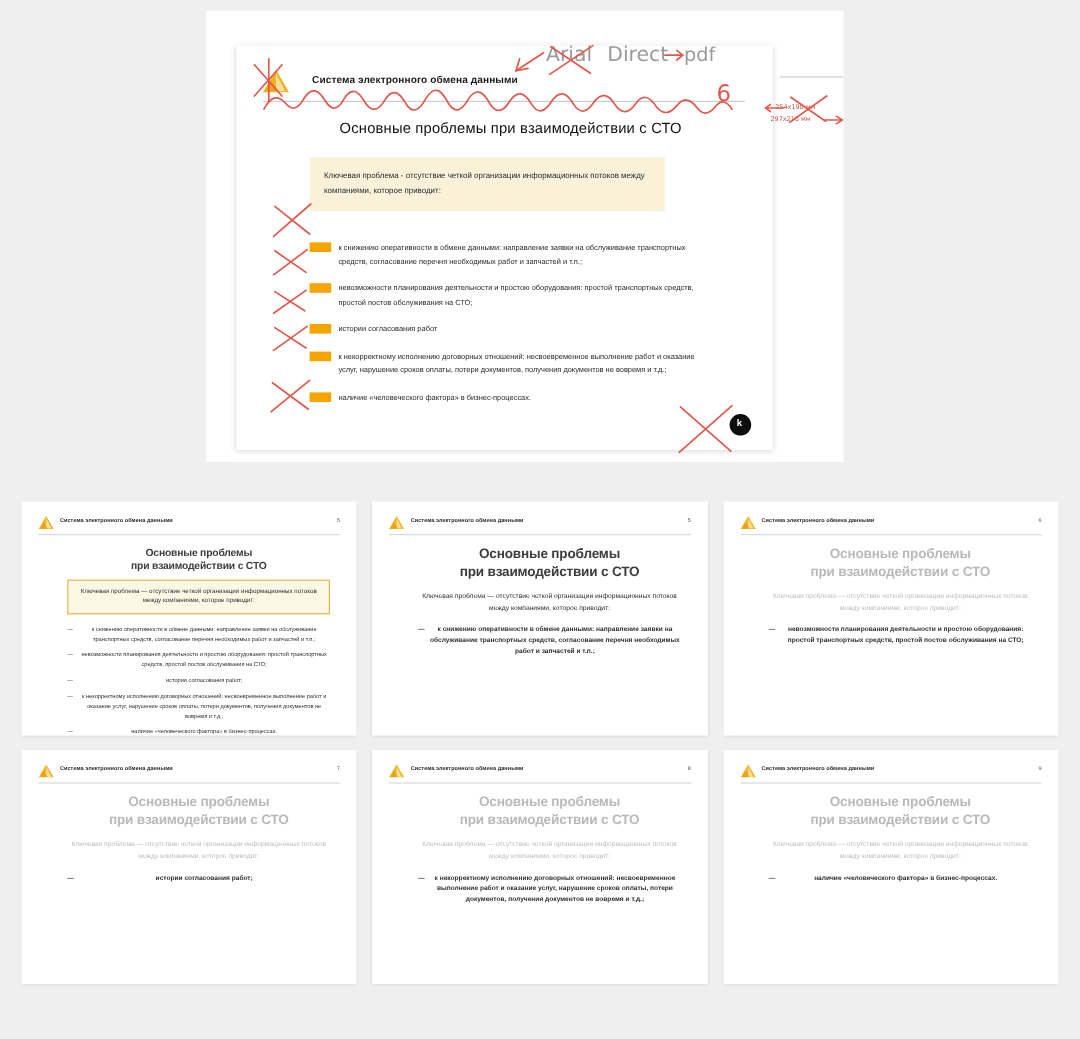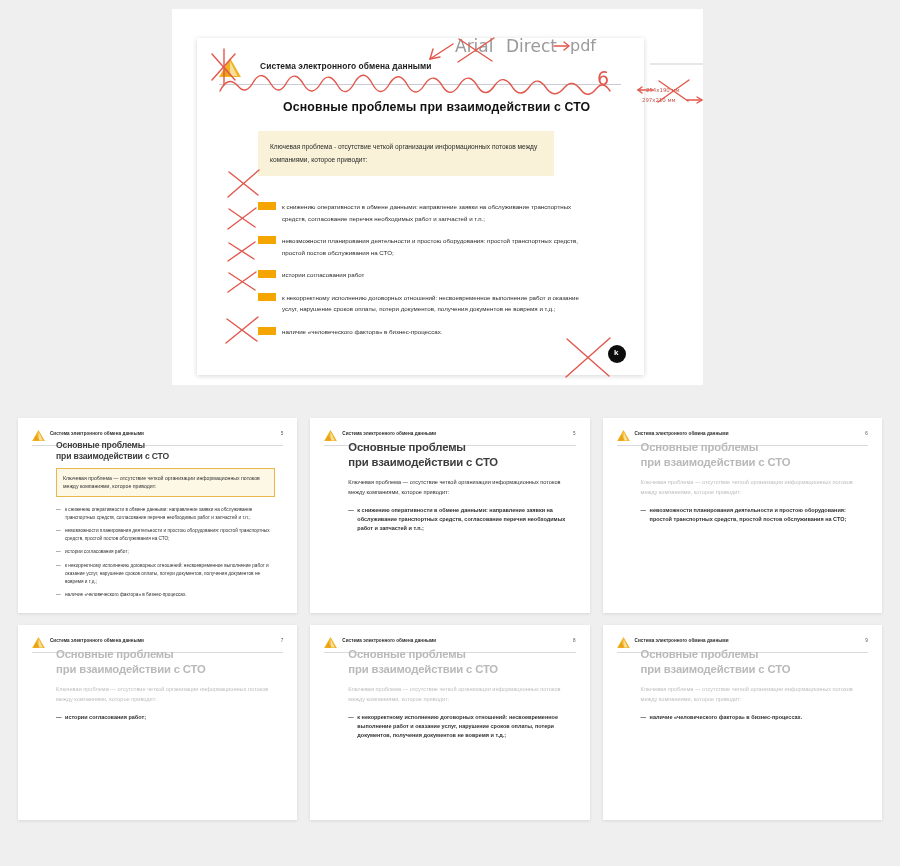--- a/index.html
+++ b/index.html
@@ -40,21 +40,21 @@
     font-size: 8.4px; font-weight: bold; color: #1b1b1b;
     white-space: nowrap; letter-spacing: .1px;
   }
   #orig-rule {
     position: absolute; left: 22px; top: 46px;
     width: 402px; height: 1px; background: #c9ccd4;
   }
 
   #orig-title {
     position: absolute; left: 86px; top: 62px;
-    font-size: 12.3px; font-weight: bold; color: #111;
+    font-size: 12.3px; font-weight: normal; color: #111;
     white-space: nowrap; letter-spacing: .15px;
   }
 
   #orig-keybox {
     position: absolute; left: 61px; top: 93px;
     width: 296px; min-height: 44px;
     background: #f9f2d8;
     padding: 10px 12px 9px 12px;
   }
   #orig-keybox p {
@@ -139,21 +139,21 @@
   }
   .thumb-pagenum {
     position: absolute; right: 0; top: 2px;
     font-size: 4.6px; color: #555;
   }
   .thumb-rule {
     position: absolute; left: 14px; right: 14px; top: 27px;
     height: 1px; background: #d8dade;
   }
 
-  .thumb-body { position: absolute; left: 38px; top: 22px; right: 22px; }
+  .thumb-body { position: absolute; left: 38px; top: 37px; right: 22px; text-align: center; }
   .thumb-title {
     font-size: 11.3px; font-weight: bold; color: #3c3c3c;
     line-height: 1.30; letter-spacing: -.15px; margin-bottom: 9px;
   }
   .thumb-title.dim { color: #b9b9b9; font-weight: bold; }
   .thumb-title.small { font-size: 8.6px; line-height: 1.26; margin-bottom: 6px; }
 
   .thumb-lead {
     font-size: 5.6px; color: #2f2f2f; line-height: 1.72; margin-bottom: 8px;
   }

